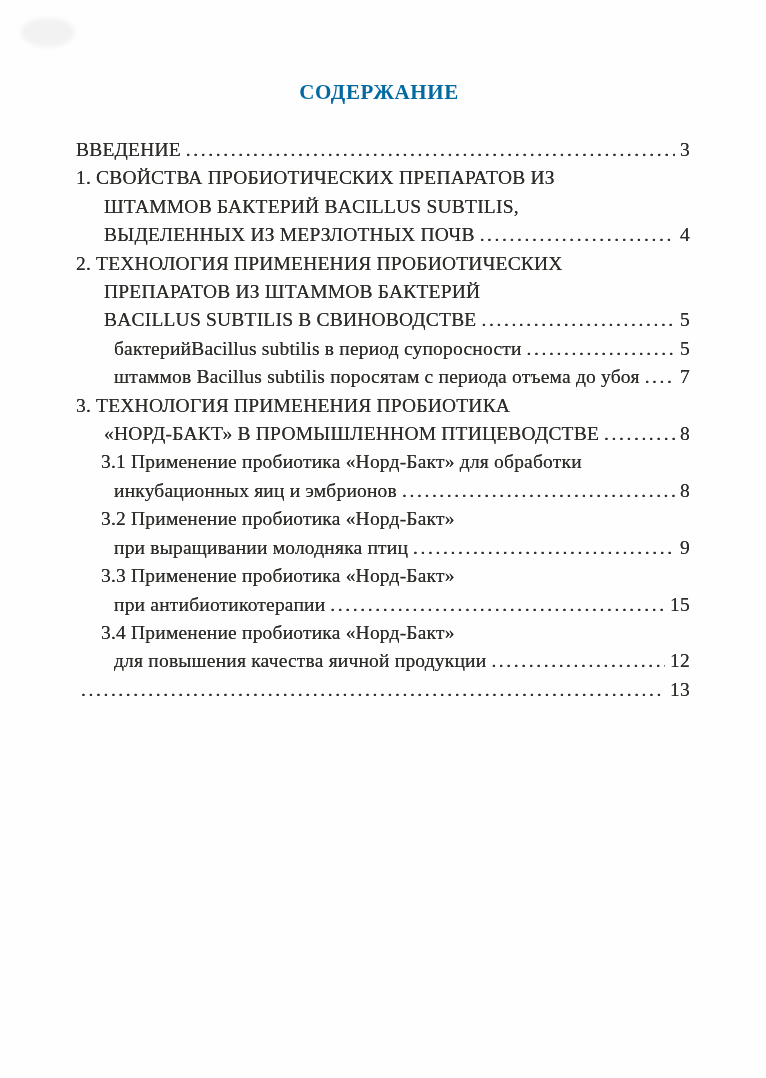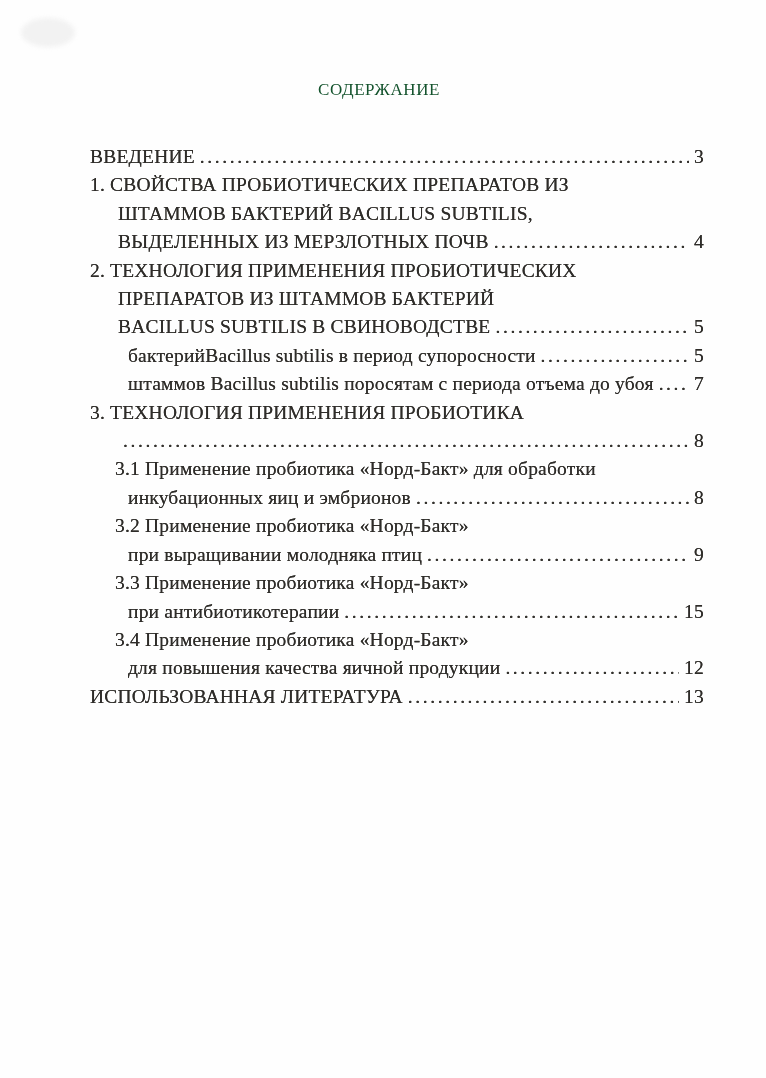--- a/index.html
+++ b/index.html
@@ -25,31 +25,30 @@
     border-radius: 50%;
     background: #f2f2f2;
     filter: blur(2px);
   }
   .doc-title {
     position: absolute;
     top: 80px;
     left: 72px;
     width: 614px;
     text-align: center;
-    font-size: 17px;
-    font-weight: normal;
+    font-size: 21px;
+    font-weight: bold;
     letter-spacing: 0.6px;
-    color: #14532d;
+    color: #0369a1;
   }
   .toc {
     position: absolute;
     top: 136px;
-    left: 90px;
+    left: 76px;
     width: 614px;
-    margin-top: 7px;
   }
   .row {
     display: flex;
     align-items: baseline;
     line-height: 28.4px;
     font-size: 19.5px;
     letter-spacing: 0.2px;
     text-shadow: 0 0 0.4px #4a4844;
   }
   .ind0 { margin-left: 0; }
@@ -115,20 +114,21 @@
       </div>
       <div class="row ind3">
         <span class="t">штаммов Bacillus subtilis поросятам с периода отъема до убоя</span>
         <span class="dots">................................................................................................................................................................</span>
         <span class="pg">7</span>
       </div>
       <div class="row ind0">
         <span class="t">3. ТЕХНОЛОГИЯ ПРИМЕНЕНИЯ ПРОБИОТИКА</span>
       </div>
       <div class="row ind1">
+        <span class="t">«НОРД-БАКТ» В ПРОМЫШЛЕННОМ ПТИЦЕВОДСТВЕ</span>
         <span class="dots">................................................................................................................................................................</span>
         <span class="pg">8</span>
       </div>
       <div class="row ind2">
         <span class="t">3.1 Применение пробиотика «Норд-Бакт» для обработки</span>
       </div>
       <div class="row ind3">
         <span class="t">инкубационных яиц и эмбрионов</span>
         <span class="dots">................................................................................................................................................................</span>
         <span class="pg">8</span>
@@ -151,18 +151,17 @@
       </div>
       <div class="row ind2">
         <span class="t">3.4 Применение пробиотика «Норд-Бакт»</span>
       </div>
       <div class="row ind3">
         <span class="t">для повышения качества яичной продукции</span>
         <span class="dots">................................................................................................................................................................</span>
         <span class="pg">12</span>
       </div>
       <div class="row ind0">
-        <span class="t">ИСПОЛЬЗОВАННАЯ ЛИТЕРАТУРА</span>
         <span class="dots">................................................................................................................................................................</span>
         <span class="pg">13</span>
       </div>
     </div>
 </div>
 
 </body></html>

